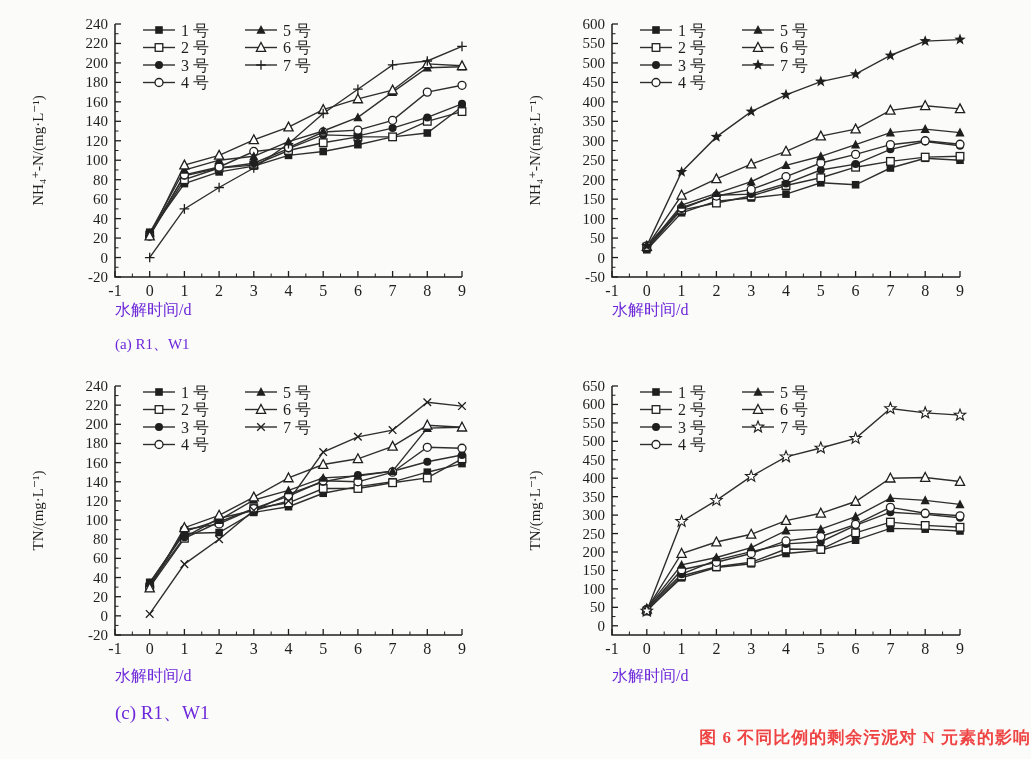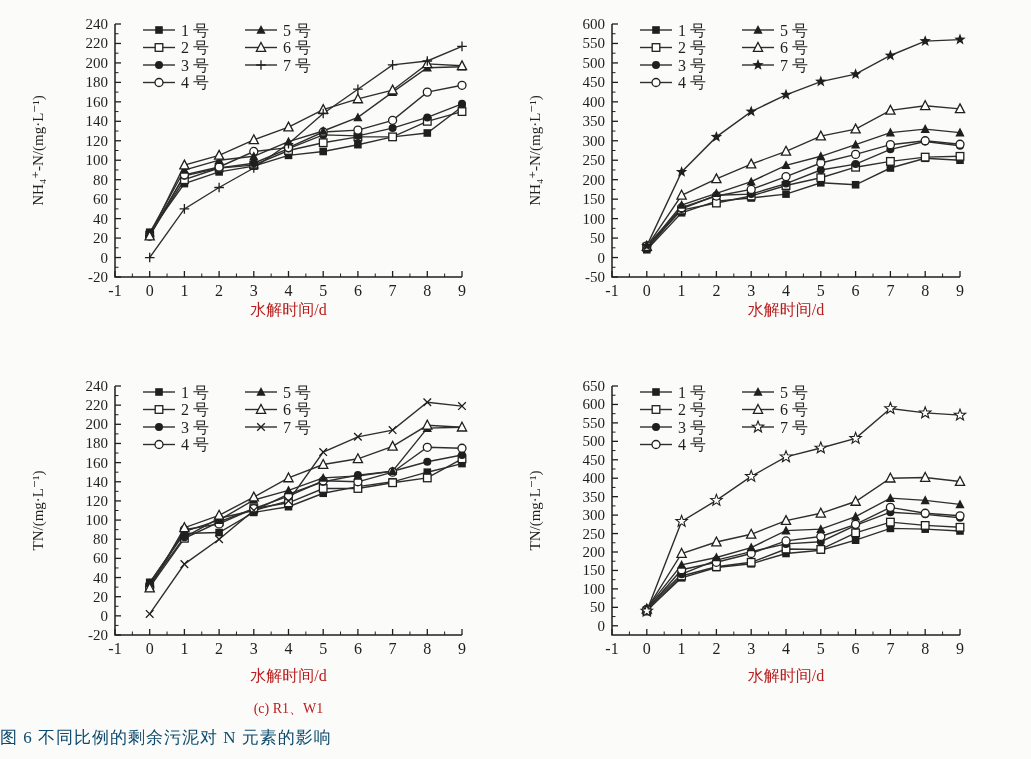--- a/index.html
+++ b/index.html
@@ -12,33 +12,33 @@
     overflow:hidden;
   }
   .cell{position:absolute;}
   #cell-0{left:0;   top:0;    width:515px;height:355px;}
   #cell-1{left:515px;top:0;   width:516px;height:355px;}
   #cell-2{left:0;   top:355px;width:515px;height:372px;}
   #cell-3{left:515px;top:355px;width:516px;height:372px;}
   svg.chart{display:block;}
   svg.chart text{font-family:"Liberation Serif","DejaVu Serif",serif;fill:#1f1f1f;}
   .xlabel,.subcap{
-    position:absolute;text-align:center;
-    font-size:16px;color:#b91c1c;white-space:nowrap;
+    position:absolute;
+    font-size:16px;color:#6d28d9;white-space:nowrap;
   }
   .cell-left  .xlabel, .cell-left  .subcap{left:115px;width:347px;}
   .cell-right .xlabel, .cell-right .subcap{left:97px; width:348px;}
   .row-top .xlabel{top:300px;}
   .row-top .subcap{top:335px;font-size:15px;}
   .row-bot .xlabel{top:311px;}
-  .row-bot .subcap{top:345px;font-size:14px;}
+  .row-bot .subcap{top:345px;font-size:19px;}
   .figtitle{
     position:absolute;left:0;top:726px;width:100%;
-    text-align:left;font-size:17px;font-weight:normal;
-    letter-spacing:1px;color:#0c4a6e;
+    text-align:right;font-size:17px;font-weight:bold;
+    letter-spacing:1px;color:#ef4444;
   }
 </style>
 </head>
 <body>
 
 <div class="figure">
 
   <div class="cell cell-left row-top" id="cell-0">
     <svg class="chart" width="515" height="302">
         <path d="M115 24V277H462" stroke="#1f1f1f" stroke-width="1.5" fill="none"></path>
@@ -209,20 +209,21 @@
         <path d="M261 25L265.6 33.8L256.4 33.8Z" fill="#1f1f1f"></path>
         <text x="283" y="35.5" text-anchor="start" font-size="16">5 号</text>
         <line x1="245" y1="47.5" x2="277" y2="47.5" stroke="#2e2e2e" stroke-width="1.4"></line>
         <path d="M261 42.5L265.6 51.3L256.4 51.3Z" fill="#fff" stroke="#1f1f1f" stroke-width="1.3"></path>
         <text x="283" y="53" text-anchor="start" font-size="16">6 号</text>
         <line x1="245" y1="65" x2="277" y2="65" stroke="#2e2e2e" stroke-width="1.4"></line>
         <path d="M256.2 65H265.8M261 60.2V69.8" stroke="#1f1f1f" stroke-width="1.3" fill="none"></path>
         <text x="283" y="70.5" text-anchor="start" font-size="16">7 号</text>
       </svg>
     <div class="xlabel">水解时间/d</div>
+    <div class="subcap">(a) R1、W1</div>
   </div>
 
   <div class="cell cell-right row-top" id="cell-1">
     <svg class="chart" width="516" height="302">
         <path d="M97 24V277H445" stroke="#1f1f1f" stroke-width="1.5" fill="none"></path>
         <line x1="97" y1="277" x2="103" y2="277" stroke="#1f1f1f" stroke-width="1.3"></line>
         <text x="90" y="282" text-anchor="end" font-size="15">-50</text>
         <line x1="97" y1="267.2692307692308" x2="100.5" y2="267.2692307692308" stroke="#1f1f1f" stroke-width="1"></line>
         <line x1="97" y1="257.53846153846155" x2="103" y2="257.53846153846155" stroke="#1f1f1f" stroke-width="1.3"></line>
         <text x="90" y="262.53846153846155" text-anchor="end" font-size="15">0</text>

